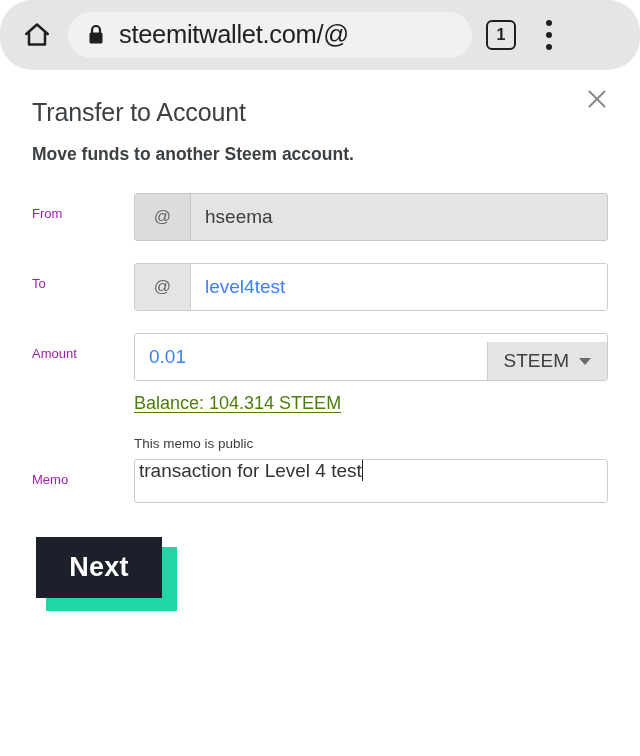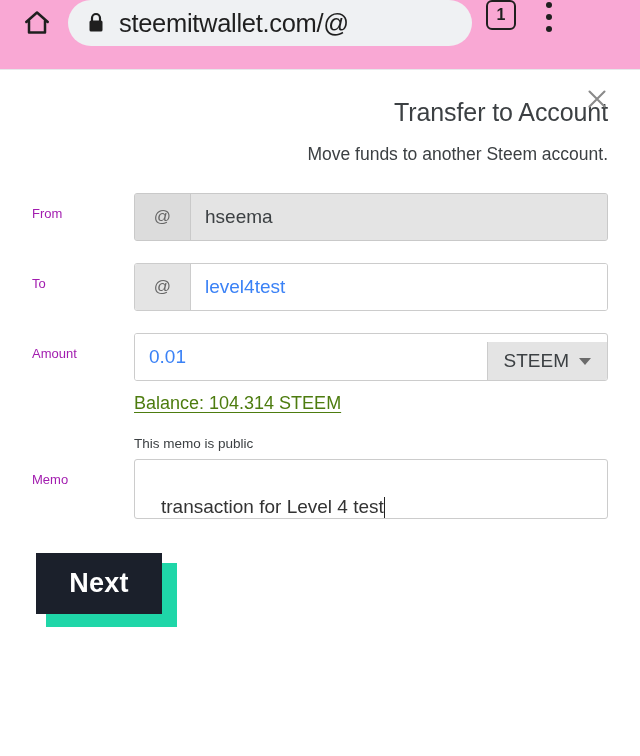--- a/index.html
+++ b/index.html
@@ -9,24 +9,26 @@
     background: #ffffff;
     font-family: "Liberation Sans", sans-serif;
     -webkit-font-smoothing: antialiased;
     overflow: hidden;
   }
 
   
   .browser-bar {
     position: relative;
     height: 70px;
-    background: #f9a8d4;
-    display: flex;
+    background: #e5e5e5;
+    display: flex;
+    align-items: center;
     padding: 0 14px;
     border-bottom: 1px solid #e6e8eb;
+    border-radius: 32px;
   }
   .home-btn {
     width: 46px;
     height: 46px;
     display: flex;
     align-items: center;
     justify-content: center;
     flex: 0 0 auto;
   }
   .url-pill {
@@ -95,33 +97,32 @@
   
   .page {
     padding: 0 32px;
     position: relative;
     background: #ffffff;
     height: 686px;
   }
   .modal-head {
     position: relative;
     padding-top: 28px;
-    text-align: right;
   }
   .modal-title {
     font-size: 25px;
     color: #3c4043;
     font-weight: 400;
     letter-spacing: -0.1px;
   }
   .modal-sub {
     margin-top: 17px;
     font-size: 17.5px;
     color: #3c4043;
-    font-weight: 400;
+    font-weight: 700;
   }
   .close-x {
     position: absolute;
     top: 12px;
     right: -6px;
     width: 34px;
     height: 34px;
     display: flex;
     align-items: center;
     justify-content: center;
@@ -228,24 +229,24 @@
   .memo-hint {
     font-size: 13.5px;
     color: #3c4043;
     margin-bottom: 7px;
     line-height: 1.2;
   }
   .memo-box {
     border: 1px solid #ccc;
     border-radius: 3px;
     background: #ffffff;
-    height: 60px;
-    display: flex;
-    align-items: flex-end;
-    padding: 0 26px;
+    height: 44px;
+    display: flex;
+    align-items: flex-start;
+    padding: 0 4px;
   }
   .memo-text {
     font-size: 19px;
     color: #333;
     white-space: nowrap;
     position: relative;
   }
   .caret-bar {
     display: inline-block;
     width: 1.5px;

